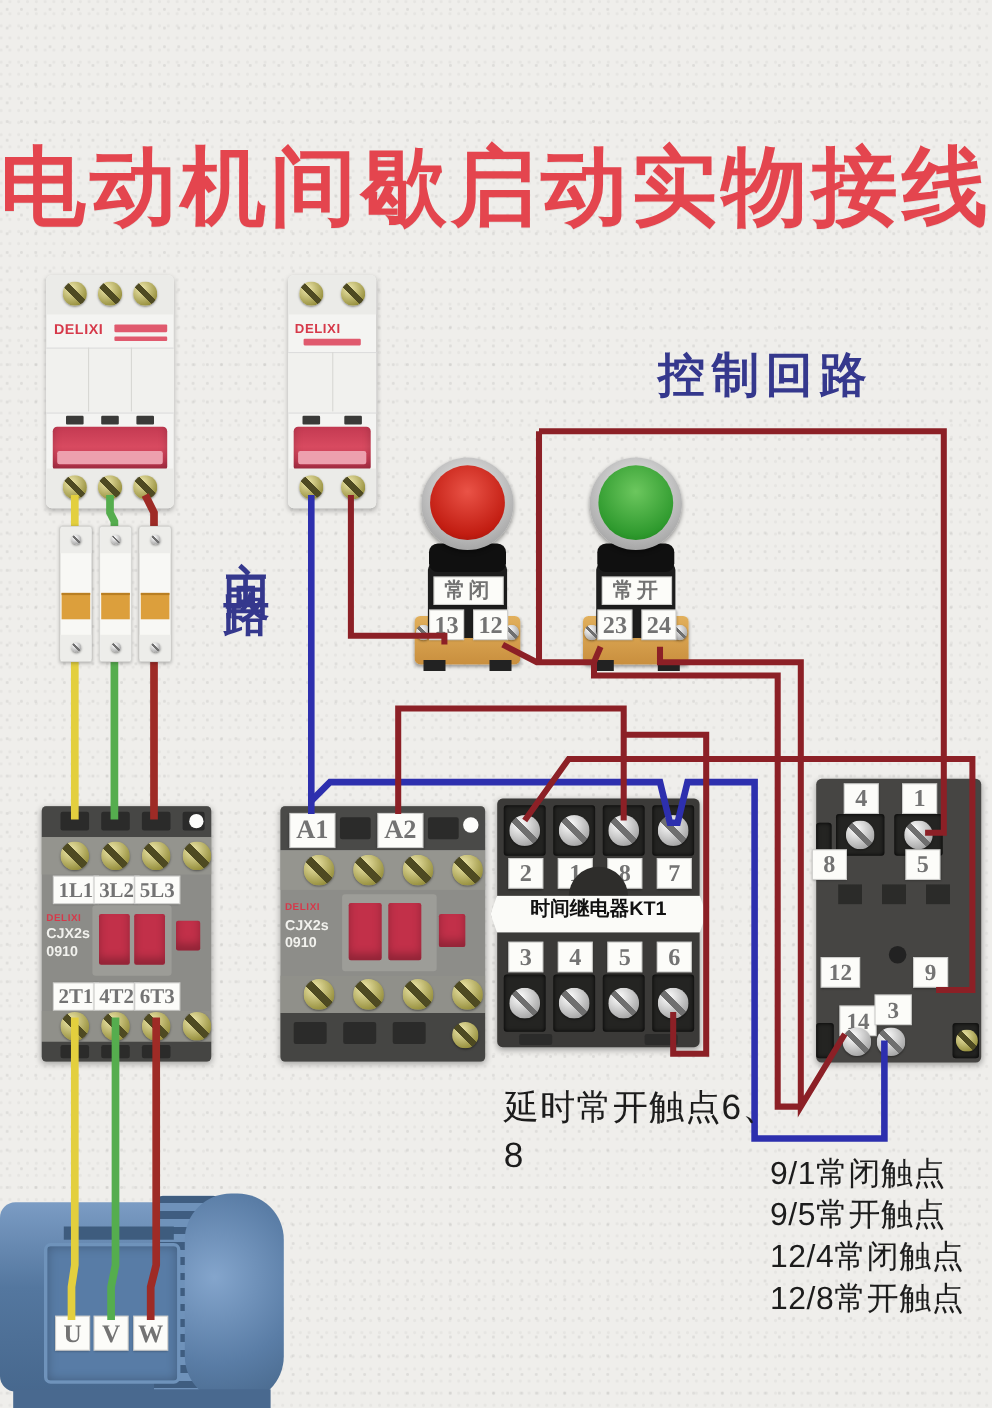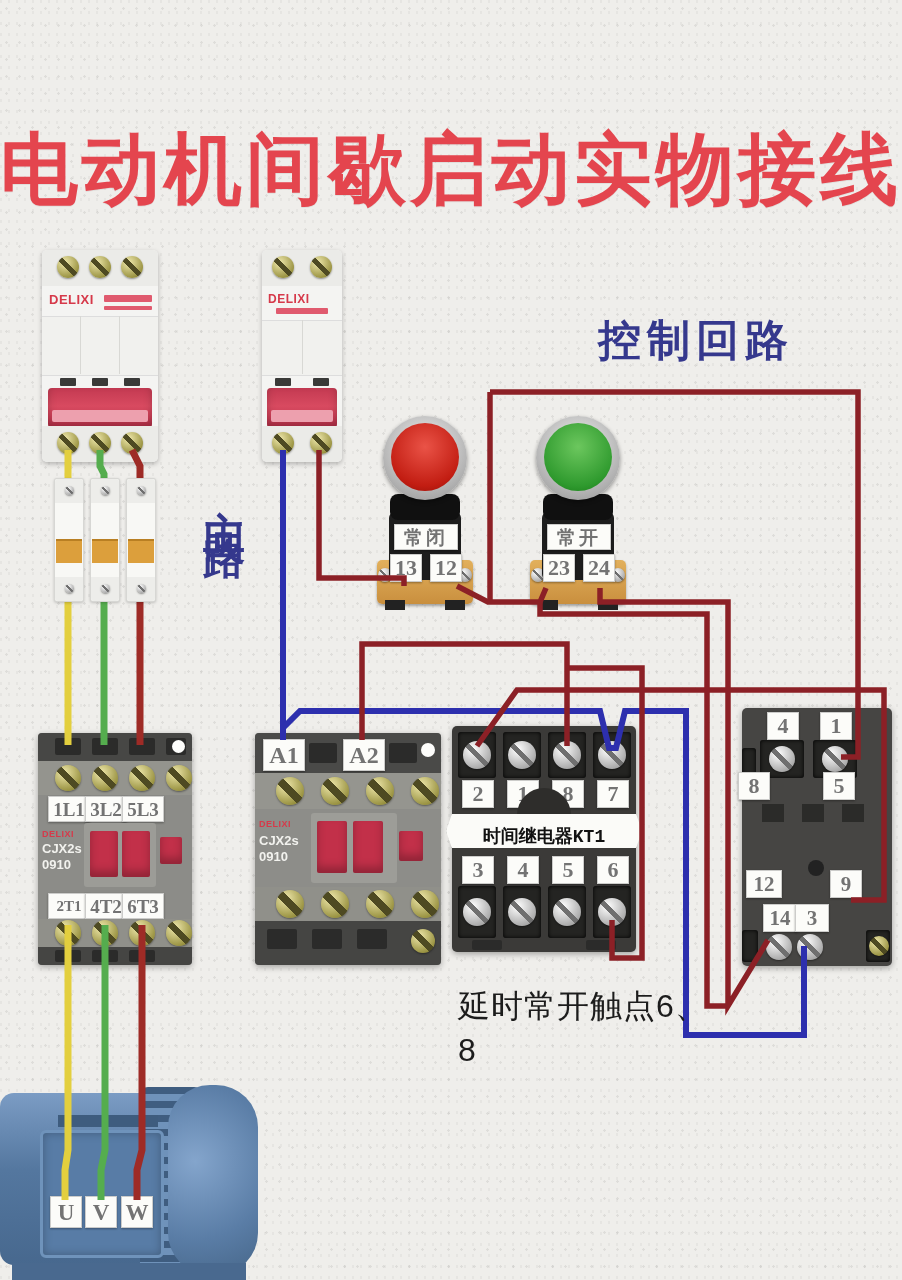--- a/index.html
+++ b/index.html
@@ -17,23 +17,23 @@
   .sc.g{background:linear-gradient(45deg,transparent 41%,#4e4a22 41%,#4e4a22 59%,transparent 59%),
         radial-gradient(circle at 35% 30%,#efe8ac,#97903e 75%,#6e682c)}
   .sc.s{background:linear-gradient(45deg,transparent 43%,#6f6f6f 43%,#6f6f6f 57%,transparent 57%),
         radial-gradient(circle at 35% 30%,#ffffff,#b3b3b3 65%,#8a8a8a)}
   .sock{position:absolute;background:#242422;border-radius:3px;box-shadow:inset 0 0 4px #000}
   .notch{position:absolute;background:#2b2b2a;border-radius:2px}
   .red-block{position:absolute;background:#c23049;border-radius:2px;box-shadow:inset 0 -6px 8px #00000040}
   .wires{position:absolute;left:0;top:0;z-index:40;pointer-events:none}
   .fuse{z-index:50}
   .txt{position:absolute;z-index:60}
-  .band{position:absolute;background:#fbfbf8;display:flex;align-items:flex-end;justify-content:center;
+  .band{position:absolute;background:#fbfbf8;display:flex;align-items:flex-start;justify-content:center;
         clip-path:polygon(3% 0,97% 0,100% 50%,97% 100%,3% 100%,0 50%);
-        font-family:Liberation Mono, monospace;font-weight:bold;color:#111;
+        font-family:Liberation Sans, sans-serif;font-weight:bold;color:#111;
         box-shadow:0 1px 2px #0008}
   .bk{position:absolute;background:#f4f4f2;border-radius:5px;box-shadow:0 2px 5px #00000040;z-index:10}
   .bk .strip{position:absolute;left:0;right:0;background:#ebebe8}
   .brand{position:absolute;color:#d6394a;font-weight:bold;letter-spacing:.5px}
   .stripe{position:absolute;background:#e05a6e;border-radius:1px}
   .toggle{position:absolute;background:linear-gradient(180deg,#c43a52,#d84a60 45%,#b93049);border-radius:4px;
           box-shadow:inset 0 -5px 8px #00000035}
   .tog-band{position:absolute;left:4px;right:4px;height:12px;background:#eda0ae;border-radius:2px}
   .slot{position:absolute;background:#3a3a38;border-radius:1px}
 </style>
@@ -157,21 +157,21 @@
     <div class="chip" style="left:10px;top:63px;width:40px;height:24px;font-size:19px">1L1</div>
     <div class="chip" style="left:47px;top:63px;width:40px;height:24px;font-size:19px">3L2</div>
     <div class="chip" style="left:84px;top:63px;width:40px;height:24px;font-size:19px">5L3</div>
     <div class="abs" style="left:46px;top:90px;width:72px;height:64px;background:#9c9c97;border-radius:3px"></div>
     <span class="red-block" style="left:52px;top:98px;width:28px;height:46px"></span>
     <span class="red-block" style="left:84px;top:98px;width:28px;height:46px"></span>
     <span class="red-block" style="left:122px;top:104px;width:22px;height:27px"></span>
     <span class="brand" style="left:4px;top:96px;font-size:9px">DELIXI</span>
     <span class="abs" style="left:4px;top:108px;font-size:13px;font-weight:bold;color:#f2f2ee">CJX2s</span>
     <span class="abs" style="left:4px;top:124px;font-size:13px;font-weight:bold;color:#f2f2ee">0910</span>
-    <div class="chip" style="left:10px;top:160px;width:40px;height:24px;font-size:15px">2T1</div>
+    <div class="chip" style="left:10px;top:160px;width:40px;height:24px;font-size:19px">2T1</div>
     <div class="chip" style="left:47px;top:160px;width:40px;height:24px;font-size:19px">4T2</div>
     <div class="chip" style="left:84px;top:160px;width:40px;height:24px;font-size:19px">6T3</div>
     <div class="abs" style="left:0;top:186px;width:154px;height:28px;background:#90908a"></div>
     <i class="sc g" style="left:17px;top:187px;width:26px;height:26px"></i>
     <i class="sc g" style="left:54px;top:187px;width:26px;height:26px"></i>
     <i class="sc g" style="left:91px;top:187px;width:26px;height:26px"></i>
     <i class="sc g" style="left:128px;top:187px;width:26px;height:26px"></i>
     <div class="abs" style="left:0;top:214px;width:154px;height:18px;background:#454543;border-radius:0 0 4px 4px"></div>
     <span class="notch" style="left:17px;top:217px;width:26px;height:12px"></span>
     <span class="notch" style="left:54px;top:217px;width:26px;height:12px"></span>
@@ -249,21 +249,21 @@
     <div class="sock" style="left:71px;top:32px;width:44px;height:38px"></div>
     <div class="sock" style="left:0;top:40px;width:14px;height:30px"></div>
     <i class="sc s" style="left:27px;top:38px;width:26px;height:26px"></i>
     <i class="sc s" style="left:80px;top:38px;width:26px;height:26px"></i>
     <div class="chip" style="left:-4px;top:64px;width:30px;height:26px;font-size:22px">8</div>
     <div class="chip" style="left:81px;top:64px;width:30px;height:26px;font-size:22px">5</div>
     <div class="abs" style="left:20px;top:96px;width:110px;height:18px;background:repeating-linear-gradient(90deg,#2b2b29 0 22px,#464543 22px 40px)"></div>
     <div class="abs" style="left:66px;top:152px;width:16px;height:16px;background:#222;border-radius:50%"></div>
     <div class="chip" style="left:4px;top:162px;width:34px;height:26px;font-size:21px">12</div>
     <div class="chip" style="left:88px;top:162px;width:30px;height:26px;font-size:21px">9</div>
-    <div class="chip" style="left:21px;top:196px;width:32px;height:26px;font-size:21px">14</div>
+    <div class="chip" style="left:21px;top:206px;width:32px;height:26px;font-size:21px">14</div>
     <div class="chip" style="left:53px;top:196px;width:32px;height:26px;font-size:21px">3</div>
     <div class="sock" style="left:0;top:222px;width:16px;height:32px"></div>
     <div class="sock" style="left:124px;top:222px;width:24px;height:32px"></div>
     <i class="sc s" style="left:24px;top:226px;width:26px;height:26px"></i>
     <i class="sc s" style="left:55px;top:226px;width:26px;height:26px"></i>
     <i class="sc g" style="left:127px;top:228px;width:20px;height:20px"></i>
   </div>
 
   <div class="comp" style="left:0;top:1085px;width:258px;height:195px">
     <div class="abs" style="left:0;top:8px;width:220px;height:172px;background:linear-gradient(180deg,#7b9cc4,#54779f 45%,#47688e);border-radius:14px"></div>
@@ -303,14 +303,20 @@
       <polyline points="362,740 362,644 567,644 567,746"></polyline>
       <polyline points="567,668 642,668 642,958 612,958 612,920"></polyline>
       <polyline points="600,588 600,602 728,602 728,1006 768,940"></polyline>
       <polyline points="540,602 540,614 707,614 707,1006 728,1006"></polyline>
     </g>
   </svg>
 
   <div class="txt" style="left:458px;top:984px;width:255px;font-size:32px;color:#1c1c1c;line-height:44px;letter-spacing:1px">
     <div>延时常开触点6、8</div>
   </div>
+  <div class="txt" style="left:700px;top:1048px;width:200px;font-size:29px;color:#1c1c1c;line-height:38px;letter-spacing:.5px">
+    <div>9/1常闭触点</div>
+    <div>9/5常开触点</div>
+    <div>12/4常闭触点</div>
+    <div>12/8常开触点</div>
+  </div>
 
 </div>
 
 </body></html>

